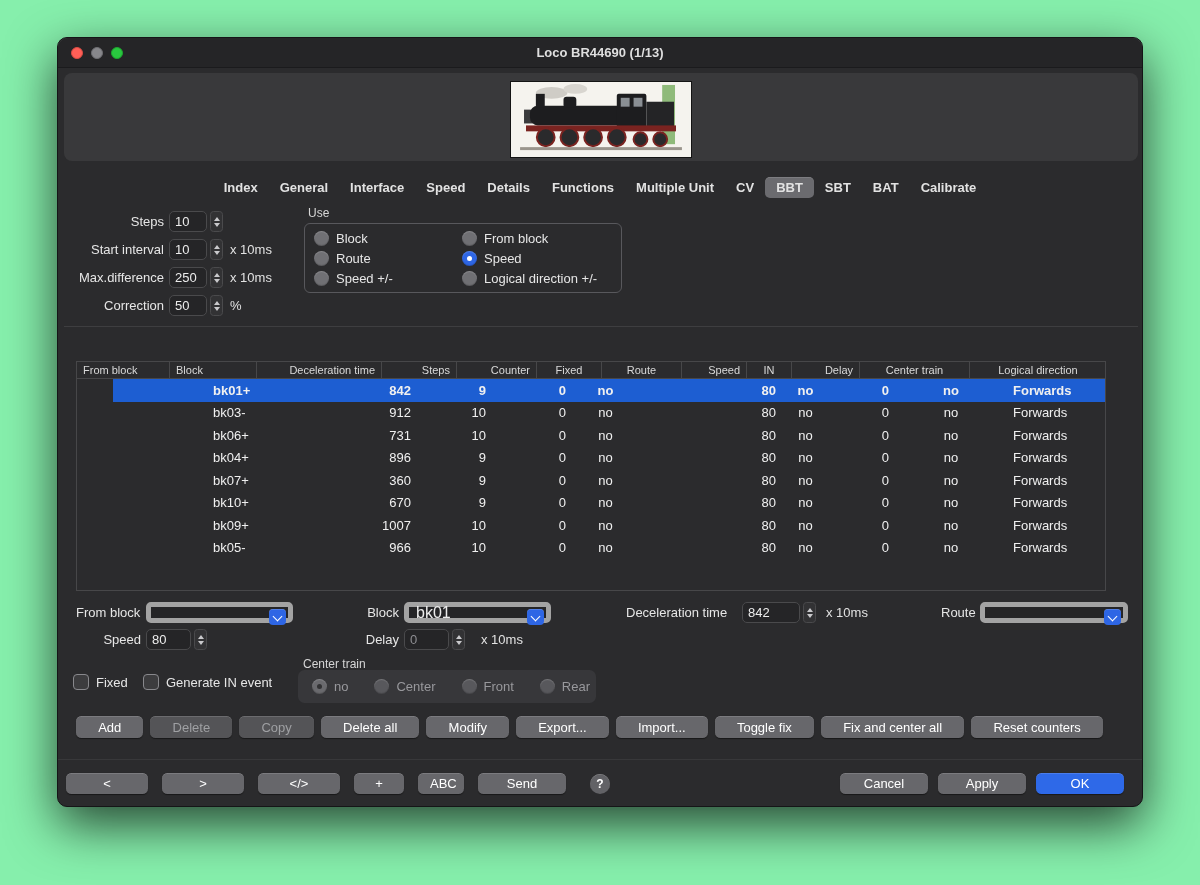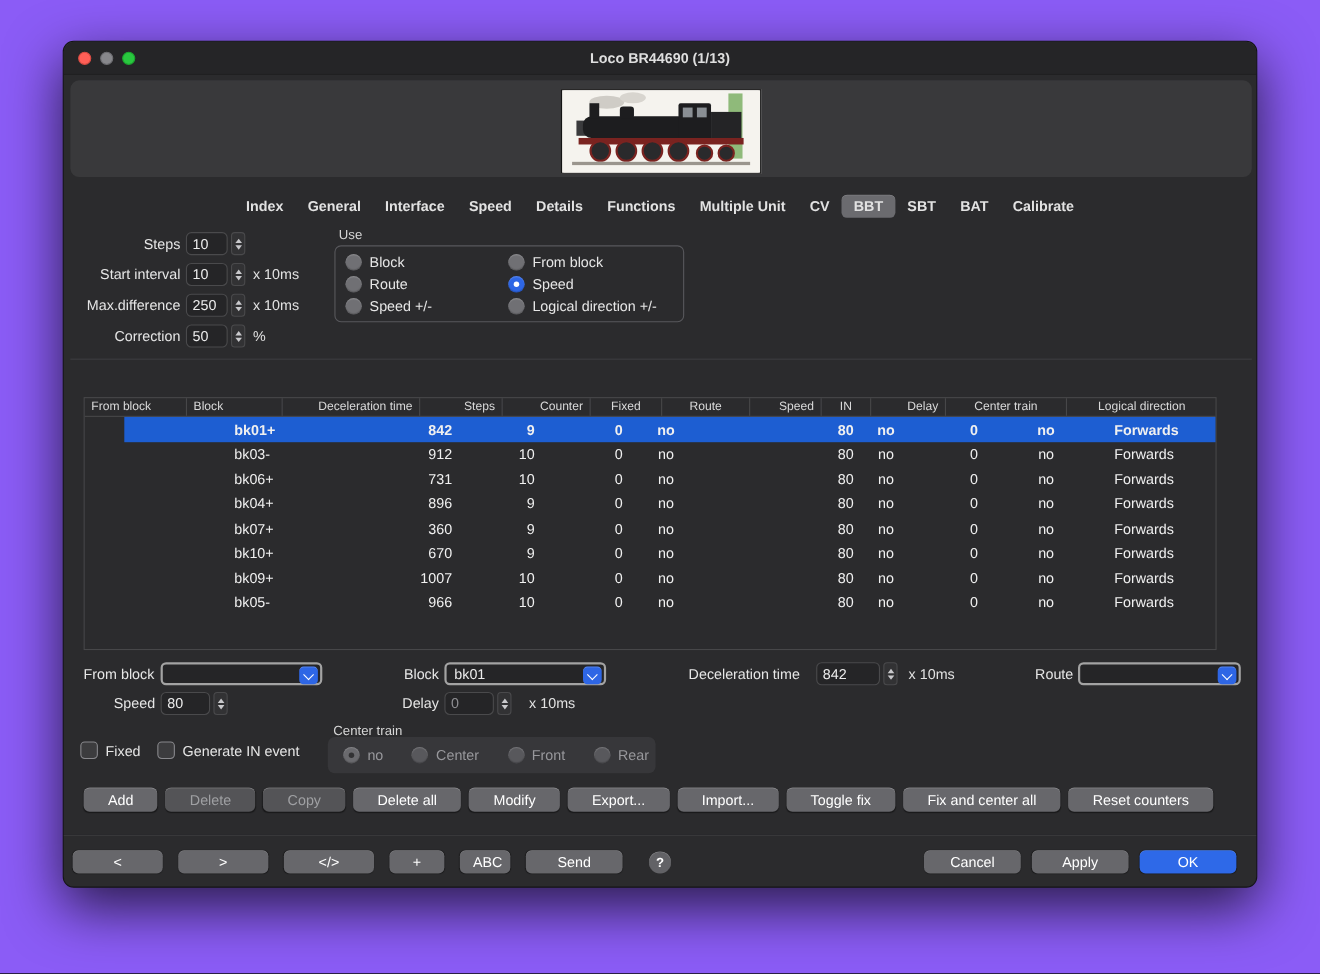--- a/index.html
+++ b/index.html
@@ -1,17 +1,17 @@
 <!DOCTYPE html>
 <html><head>
 <meta charset="utf-8">
 <style>
   html,body{margin:0;padding:0;background:#000;}
   *{box-sizing:border-box;}
-  .stage{position:relative;width:1200px;height:885px;background:#8b5cf6;overflow:hidden;
+  .stage{position:relative;width:1200px;height:885px;background:#86efac;overflow:hidden;
          font-family:"Liberation Sans",sans-serif;}
   .window{position:absolute;left:57px;top:37px;width:1086px;height:770px;background:#2b2b2d;
           border-radius:10px;border:1px solid #151517;
           box-shadow:inset 0 0.5px 0 rgba(255,255,255,.14), 0 18px 50px rgba(0,0,0,.7);}
   
   .titlebar{position:absolute;left:0;top:0;width:100%;height:30px;background:#252527;
             border-radius:10px 10px 0 0;border-bottom:1px solid #1b1b1d;
             display:flex;align-items:center;}
   .lights{position:absolute;left:13px;top:9px;display:flex;gap:8px;}
   .light{width:12px;height:12px;border-radius:50%;}
@@ -32,22 +32,22 @@
   .unit{font-size:13px;color:#e2e2e2;margin-left:7px;white-space:nowrap;}
   .num-input{height:21px;background:#252527;border:1px solid #4a4a4c;border-radius:5px;color:#ececec;
              font:13px "Liberation Sans",sans-serif;padding:0 5px;}
   .num-input.dim{color:#8e8e92;}
   .stepper{width:13px;height:21px;margin-left:3px;background:#323234;border:1px solid #4a4a4c;border-radius:3.5px;
            display:flex;flex-direction:column;align-items:center;justify-content:center;gap:2px;}
   .stepper .up{width:0;height:0;border-left:3.5px solid transparent;border-right:3.5px solid transparent;
                border-bottom:4px solid #c9c9cc;}
   .stepper .down{width:0;height:0;border-left:3.5px solid transparent;border-right:3.5px solid transparent;
                  border-top:4px solid #c9c9cc;}
-  .combo{position:relative;height:21px;background:#252527;border:2px solid #a3a3a3;border-radius:5px;
-         display:flex;align-items:center;padding:0 24px 0 7px;color:#ececec;font-size:13px;}
+  .combo{position:relative;height:21px;background:#252527;border:5px solid #a3a3a3;border-radius:5px;
+         display:flex;align-items:center;padding:0 24px 0 7px;color:#ececec;font-size:16px;}
   .combo-btn{position:absolute;right:2px;top:1.5px;width:17px;height:16px;border-radius:4px;background:#2e66e5;
              box-shadow:inset 0 0.5px 0 rgba(255,255,255,.35);}
   .combo-btn::after{content:"";position:absolute;left:5px;top:4px;width:6px;height:6px;
              border-left:1.8px solid #fff;border-bottom:1.8px solid #fff;transform:rotate(-45deg);}
   .radio-row{display:flex;align-items:center;gap:7px;}
   .radio{position:relative;width:15px;height:15px;border-radius:50%;background:#707074;flex:none;
          box-shadow:inset 0 1px 1px rgba(255,255,255,.18), inset 0 -1px 1px rgba(0,0,0,.2);}
   .radio.selected{background:#2e66e5;}
   .radio.selected::after{content:"";position:absolute;left:5px;top:5px;width:5px;height:5px;border-radius:50%;background:#fff;}
   .radio-label{font-size:13px;color:#e6e6e6;white-space:nowrap;}

